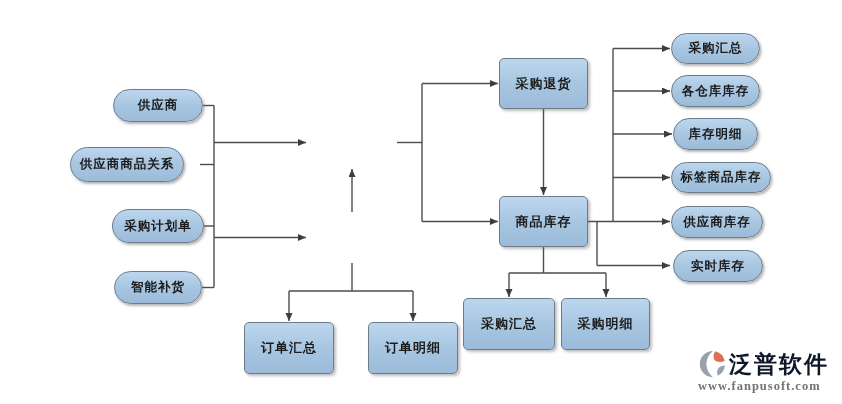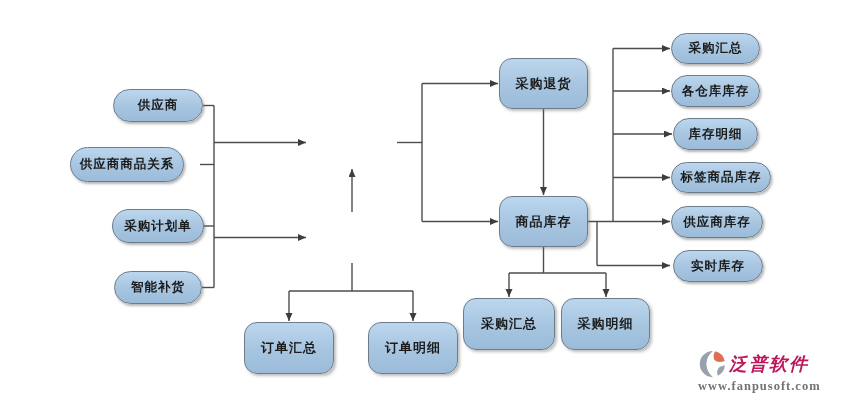--- a/index.html
+++ b/index.html
@@ -9,25 +9,25 @@
   }
   .wires { position:absolute; left:0; top:0; pointer-events:none; }
   .node {
     position:absolute; box-sizing:border-box;
     display:flex; align-items:center; justify-content:center;
     background:linear-gradient(180deg,#bcd6ee 0%,#a8c6e1 50%,#9bbbd9 100%);
     border:1.5px solid #6c7c8b; color:#1b1b1b;
     font-weight:bold; font-size:13px; letter-spacing:1px;
     text-align:center; white-space:nowrap;
   }
-  .box { border-radius:13px; box-shadow:2px 2px 3px rgba(110,110,110,.45); }
+  .box { border-radius:5px; box-shadow:2px 2px 3px rgba(110,110,110,.45); }
   .pill { border-radius:999px; box-shadow:1.5px 2px 2.5px rgba(110,110,110,.5); font-size:12.5px; }
   .logo { position:absolute; left:698px; top:350px; width:142px; }
   .logo-row { display:flex; align-items:center; gap:3px; }
-  .brand-name { font-size:18px; font-weight:bold; color:#be185d; letter-spacing:2px; line-height:28px;font-style:italic; }
+  .brand-name { font-size:23px; font-weight:bold; color:#0f172a; letter-spacing:2px; line-height:28px; }
   .brand-url {
     font-size:12.5px; font-weight:bold; color:#737373; letter-spacing:1px;
     font-family:"Liberation Serif", serif; margin-top:1px;
   }
 </style>
 </head>
 <body>
 
 <div class="stage">
 

